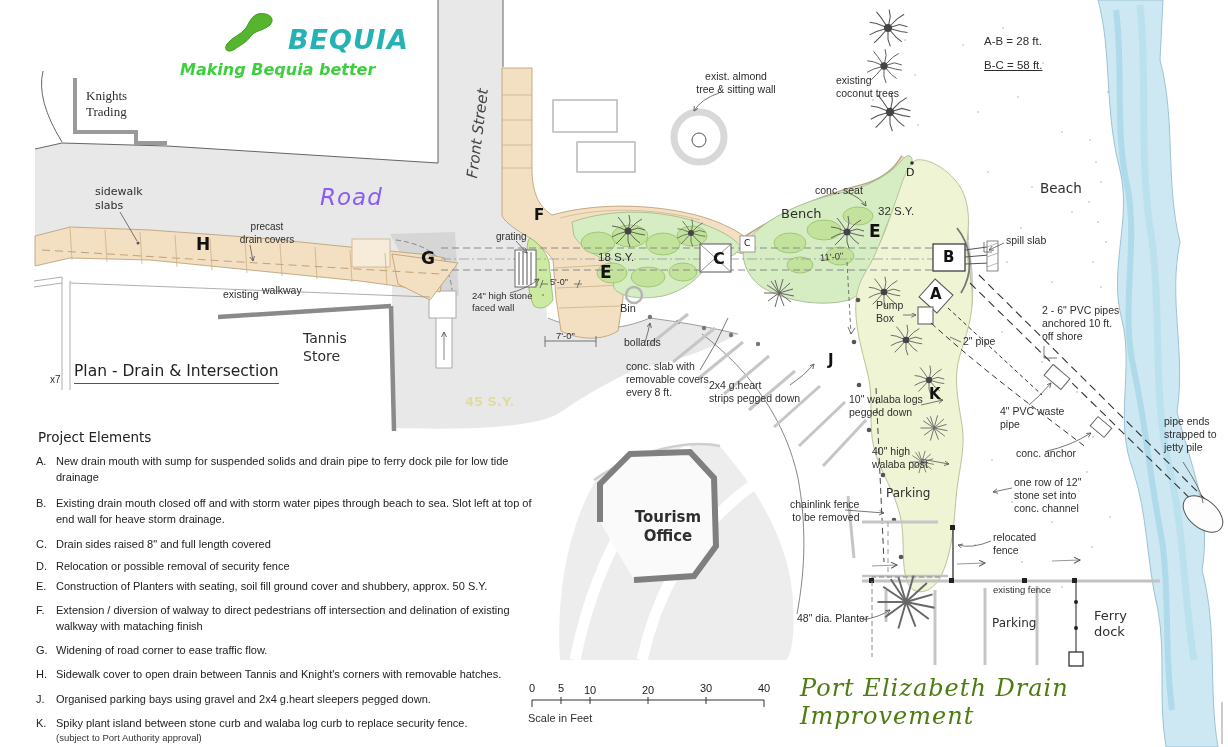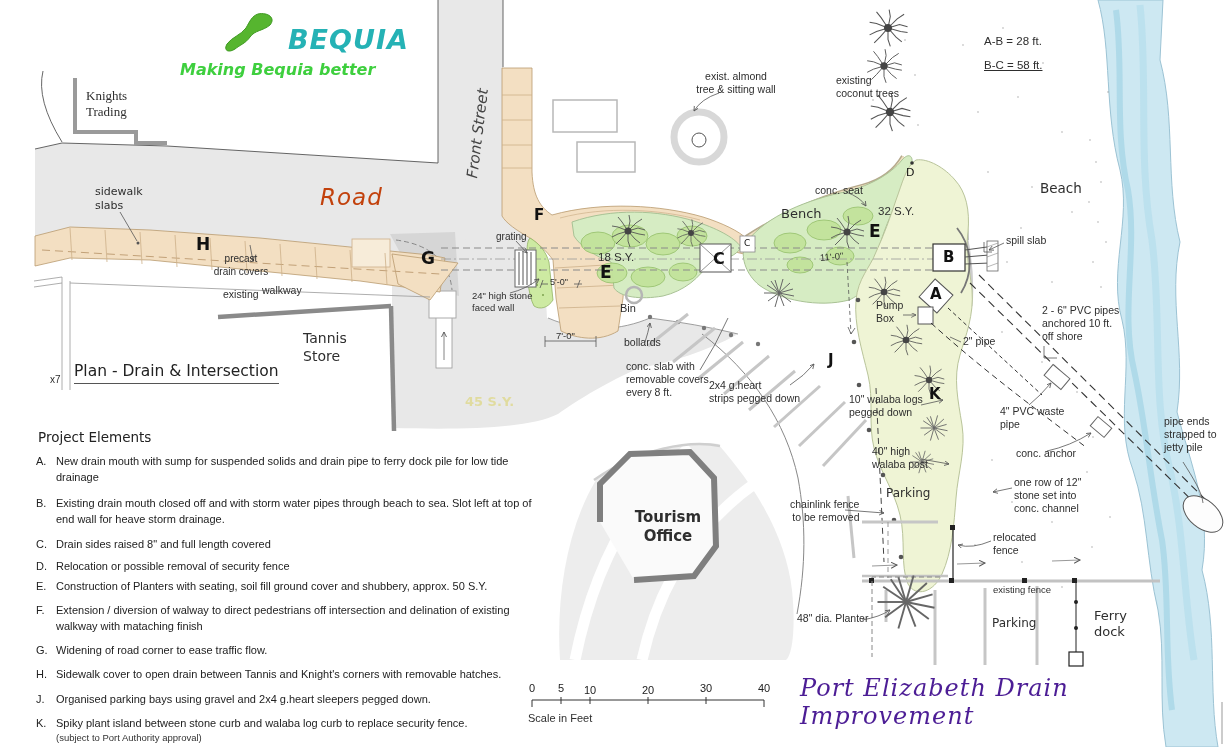--- a/index.html
+++ b/index.html
@@ -7,21 +7,21 @@
          font-family:"Liberation Sans",sans-serif;}
   #plan-svg{position:absolute;left:0;top:0;}
   .lbl{position:absolute;font:10.5px "Liberation Sans",sans-serif;color:#2e2e2e;
        line-height:1.25;white-space:pre-line;}
   .hand{font-family:"DejaVu Sans",sans-serif;}
   .script{font-family:"DejaVu Sans",sans-serif;font-style:italic;}
   .mk{position:absolute;font:bold 15px "DejaVu Sans",sans-serif;color:#111;white-space:pre;}
   .yellow{color:#dfd98e;opacity:.8;font-weight:bold;font-family:"DejaVu Sans",sans-serif;}
   .logo-word{position:absolute;font:bold italic 27px "DejaVu Sans",sans-serif;color:#25b2b5;letter-spacing:1px;}
   .tagline{position:absolute;font:bold italic 16px "DejaVu Sans",sans-serif;color:#3ecf3e;}
-  .title-script{position:absolute;font:italic 24px "DejaVu Serif",serif;color:#4c1d95;letter-spacing:1px;}
+  .title-script{position:absolute;font:italic 24px "DejaVu Serif",serif;color:#4d7c0f;letter-spacing:1px;}
   .pe{position:absolute;left:36px;top:454px;width:512px;}
   .pe-h{position:absolute;left:38px;top:429px;font:13.5px "DejaVu Sans",sans-serif;color:#222;}
   .pe-item{display:flex;font:11px "Liberation Sans",sans-serif;color:#222;line-height:1.45;}
   .pe-key{width:20px;flex:0 0 20px;}
   .pe-text{flex:1;}
   .pe-note{margin-left:20px;font-size:9.5px;color:#333;}
   .tick{position:absolute;transform:translateX(-50%);font:11px "Liberation Sans",sans-serif;color:#222;}
 </style>
 </head>
 <body>
@@ -405,23 +405,23 @@
   </g>
 </svg>
 
 <span class="logo-word" style="left:288px;top:24px;">BEQUIA</span>
 <span class="tagline" style="left:180px;top:60px;">Making Bequia better</span>
 
 <div class="lbl hand" style="left:86px;top:88px;font-size:13px;font-family:Liberation Serif, serif;">Knights
 Trading</div>
 <div class="lbl hand" style="left:95px;top:185px;font-size:11px;">sidewalk
 slabs</div>
-<div class="lbl" style="left:206px;top:221px;font-size:10px;text-align:center;width:70px;margin-top:32px;">precast
+<div class="lbl" style="left:232px;top:221px;font-size:10px;text-align:center;width:70px;">precast
 drain covers</div>
-<div class="lbl script" style="left:320px;top:183px;font-size:23px;letter-spacing:1px;color:#c2410c;">Road</div>
+<div class="lbl script" style="left:320px;top:183px;font-size:23px;letter-spacing:1px;color:#8b5cf6;">Road</div>
 <div class="lbl script" style="left:412px;top:124px;width:132px;font-size:15px;text-align:center;transform:rotate(-83deg);color:#444;">Front Street</div>
 <div class="lbl" style="left:223px;top:288px;">existing</div>
 <div class="lbl" style="left:262px;top:284px;">walkway</div>
 <div class="lbl hand" style="left:303px;top:330px;font-size:14px;">Tannis
 Store</div>
 
 <span class="lbl" style="left:50px;top:374px;font-size:10px;">x7</span>
 <span class="lbl hand" style="left:74px;top:362px;font-size:15.5px;color:#222;border-bottom:1.5px solid #555;padding-bottom:2px;">Plan - Drain &amp; Intersection</span>
 
 <div class="lbl" style="left:496px;top:231px;font-size:10px;">grating</div>

